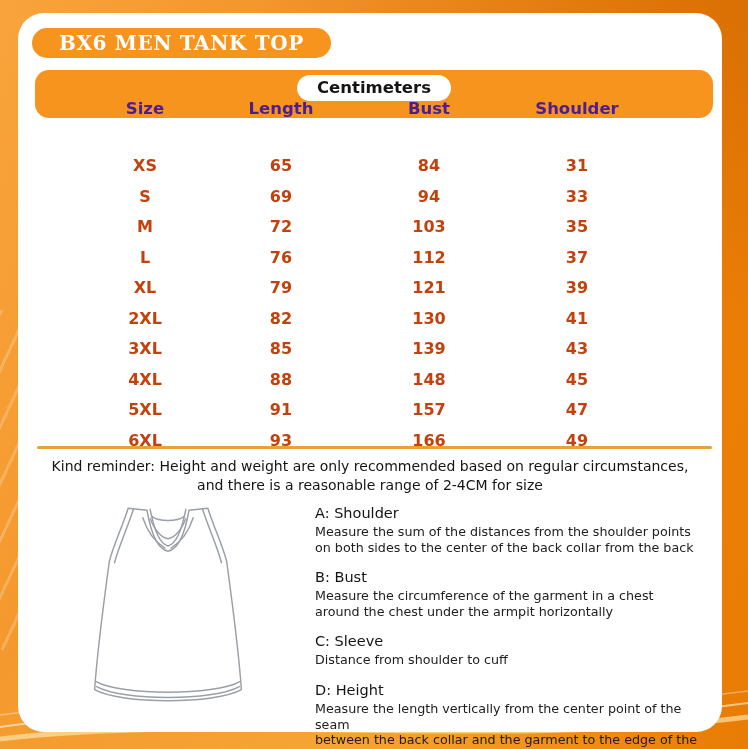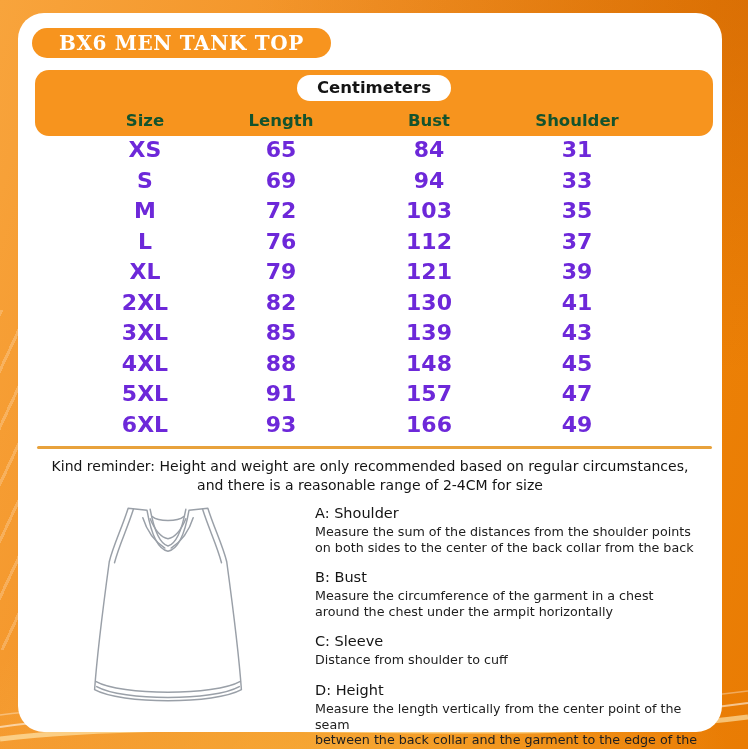--- a/index.html
+++ b/index.html
@@ -31,43 +31,42 @@
     background:var(--accent); border-radius:15px;
     padding:0 27px; display:flex; align-items:center;justify-content:flex-end;
   }
   .title-badge span {
     font-family:"DejaVu Serif","Liberation Serif",serif;
     font-weight:700; font-size:20px; color:#ffffff; letter-spacing:.6px;
     white-space:nowrap;
   }
 
   .header-band {
-    position:absolute; left:17px; top:57px; width:678px; height:66px;
+    position:absolute; left:17px; top:57px; width:678px; height:48px;
     background:var(--accent); border-radius:14px;
   }
   .unit-pill {
     position:absolute; left:50%; top:5px; transform:translateX(-50%);
     width:154px; height:26px; background:#ffffff; border-radius:14px;
     text-align:center; line-height:26px;
     font-size:16.5px; font-weight:700; color:#141414;
   }
   .header-band .col {
     position:absolute; top:28px; height:22px; line-height:22px;
-    transform:translateX(-50%); font-size:16.5px; font-weight:700; color:#14532d;
+    transform:translateX(-50%); font-size:16.5px; font-weight:700; color:#4c1d95;
     white-space:nowrap;
-    margin-top:12px;
   }
 
   .c1 { left:110px; } .c2 { left:246px; } .c3 { left:394px; } .c4 { left:542px; }
 
   .table-body { position:absolute; left:17px; top:122px; width:678px; }
   .t-row { position:relative; height:30.5px; }
   .t-row span {
-    position:absolute; top:0; transform:translateX(-50%);
-    line-height:30.5px; font-size:22px; font-weight:700; color:#6d28d9;
+    position:absolute; top:16px; transform:translateX(-50%);
+    line-height:30.5px; font-size:16px; font-weight:700; color:#c2410c;
     white-space:nowrap;
   }
 
   .divider {
     position:absolute; left:19px; top:433px; width:675px; height:3px;
     background:var(--divider); border-radius:2px;
   }
 
   .reminder {
     position:absolute; left:0; top:444px; width:100%;

